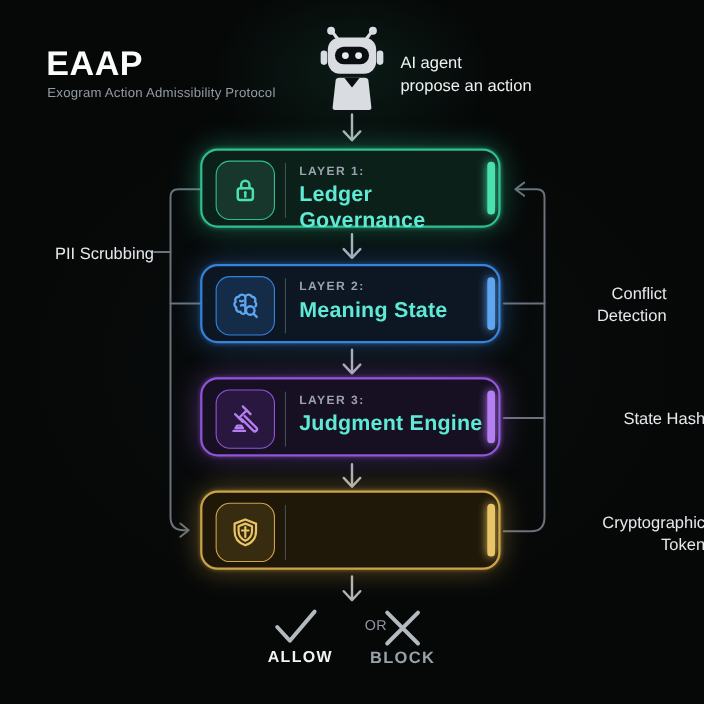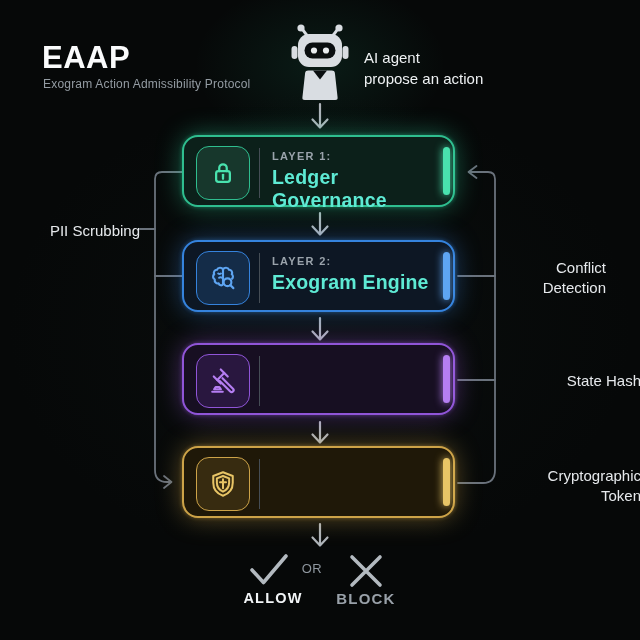--- a/index.html
+++ b/index.html
@@ -57,21 +57,21 @@
     border-radius:4px; background:var(--accent-bright);
     box-shadow:0 0 9px var(--accent-bright);
   }
 
   
   .side-label { position:absolute; font-size:15px; line-height:20px; color:#e6e9ec; }
   .side-label.left { left:28px; width:112px; text-align:right; }
   .side-label.right { left:506px; width:135px; text-align:right; }
 
   
-  .or-label { position:absolute; left:292px; top:561px; width:40px; text-align:center; font-size:13px; color:#8f979f; letter-spacing:0.5px; }
+  .or-label { position:absolute; left:312px; top:561px; width:40px; text-align:right; font-size:13px; color:#8f979f; letter-spacing:0.5px; }
   .allow-label { position:absolute; left:213px; top:590px; width:120px; text-align:center; font-size:14.5px; font-weight:700; letter-spacing:1.2px; color:#f1f4f6; }
   .block-label { position:absolute; left:306px; top:590px; width:120px; text-align:center; font-size:15px; font-weight:700; letter-spacing:1.2px; color:#99a1a9; }
 </style>
 </head>
 <body>
 
 <div class="stage">
 
   <div class="app-title">EAAP</div>
   <div class="app-subtitle">Exogram Action Admissibility Protocol</div>
@@ -150,37 +150,41 @@
         <path d="M12,5.2 C11,3.3 8,3.4 7.2,5.4 C5.2,5.4 4.1,7.4 5,9 C3.5,10 3.9,12.5 5.4,13.1 C5,15.2 6.6,16.8 8.5,16.3 C9,18.1 11.2,18.4 12,16.9 Z"></path>
         <path d="M12,5.2 C13,3.3 16,3.4 16.8,5.4 C18.8,5.4 19.9,7.4 19,9 C20.2,9.9 20.2,11.6 19.3,12.5"></path>
         <path d="M8.2,8.4 C8.9,8.9 9.6,8.9 10.3,8.4 M8.9,11.8 C9.6,11.3 10.4,11.3 11.1,11.8"></path>
         <circle cx="15.6" cy="15.4" r="3.1"></circle>
         <path d="M17.9,17.7 L20.3,20.1"></path>
       </svg>
     </div>
     <div class="divider"></div>
     <div class="card-text">
       <div class="kicker">LAYER 2:</div>
-      <div class="card-title">Exogram Engine</div>
+      <div class="card-title">Meaning State</div>
     </div>
     <div class="tab"></div>
   </div>
 
   <div class="card" style="top: 343px; --accent: #9055d8; --accent-bright: #b57ef2; --glow: rgba(159,92,232,0.40); --card-bg: #170f22; --icon-bg: #29173f;">
     <div class="icon-box">
       <svg viewBox="0 0 24 24" stroke="currentColor" stroke-width="1.7" fill="none" stroke-linecap="round" stroke-linejoin="round">
         <path d="M10.2,2.8 L15.8,8.4"></path>
         <path d="M4.6,8.4 L10.2,14"></path>
         <path d="M13,5.6 L7.4,11.2"></path>
         <path d="M11.6,9.8 L20,18.2 a1.55,1.55 0 0 1 -2.2,2.2 L9.4,12"></path>
         <path d="M4.9,18.6 L6.1,16.8 H9.1 L10.3,18.6 Z"></path>
         <path d="M3.4,20.6 H11.8"></path>
       </svg>
     </div>
     <div class="divider"></div>
+    <div class="card-text">
+      <div class="kicker">LAYER 3:</div>
+      <div class="card-title">Judgment Engine</div>
+    </div>
     <div class="tab"></div>
   </div>
 
   <div class="card" style="top: 446px; --accent: #cda348; --accent-bright: #e8c566; --glow: rgba(217,173,74,0.40); --card-bg: #1f1808; --icon-bg: #372b10;">
     <div class="icon-box">
       <svg viewBox="0 0 24 24" stroke="currentColor" stroke-width="1.6" fill="none" stroke-linecap="round" stroke-linejoin="round">
         <path d="M12,2.6 L19.8,5.6 V11 C19.8,16.4 16.4,19.9 12,21.4 C7.6,19.9 4.2,16.4 4.2,11 V5.6 Z"></path>
         <path d="M12,5.6 L16.9,7.5 V11 C16.9,14.5 14.7,16.9 12,18.1 C9.3,16.9 7.1,14.5 7.1,11 V7.5 Z"></path>
         <path d="M12,8.2 V15.4"></path>
         <path d="M9.6,10.6 H14.4"></path>

